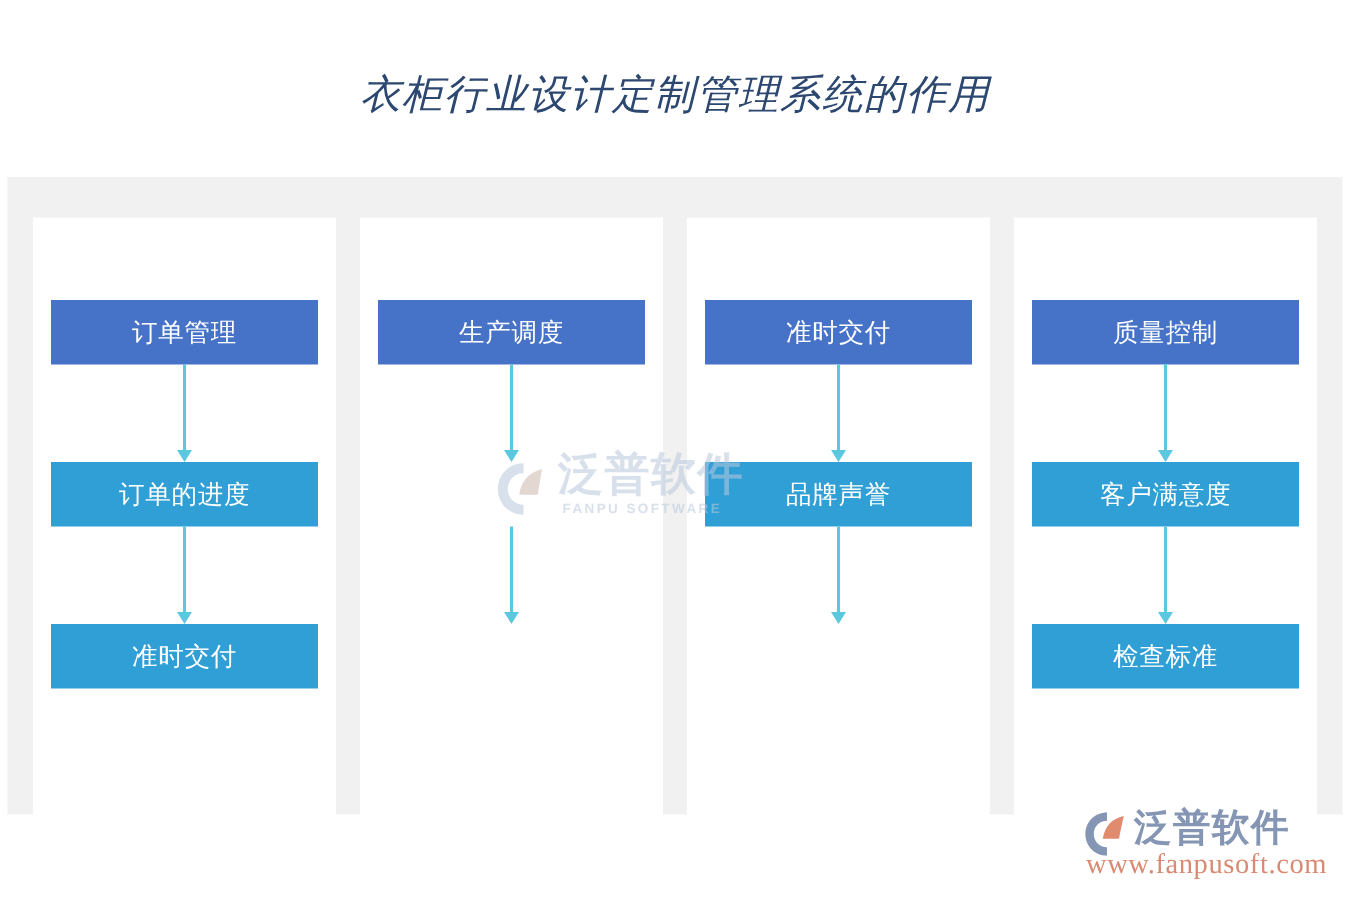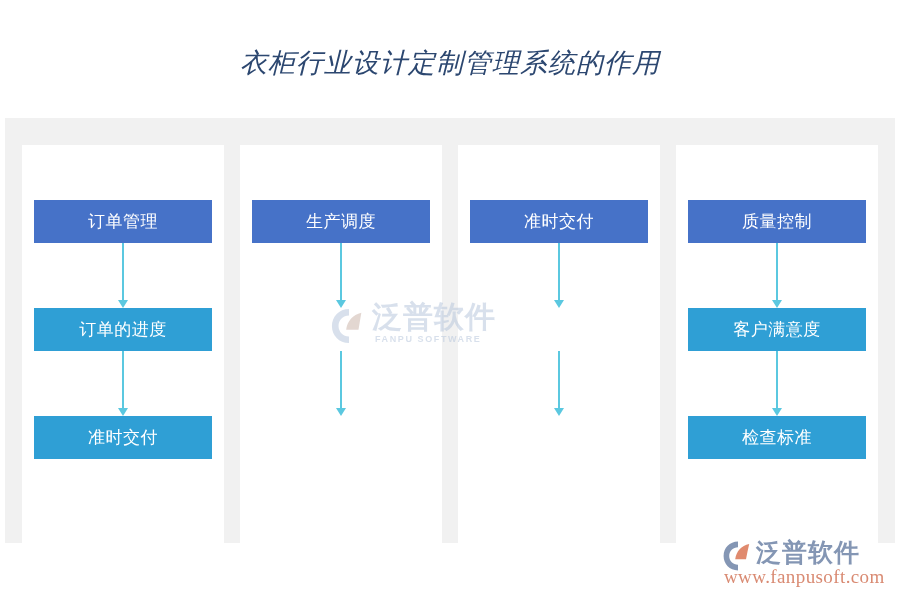--- a/index.html
+++ b/index.html
@@ -227,20 +227,21 @@
         <div class="head"></div>
       </div>
     </div>
 
     <div class="column-card">
       <div class="node node-head">准时交付</div>
       <div class="connector connector-1">
         <div class="stem"></div>
         <div class="head"></div>
       </div>
+      <div class="node node-mid">品牌声誉</div>
       <div class="connector connector-2">
         <div class="stem"></div>
         <div class="head"></div>
       </div>
     </div>
 
     <div class="column-card">
       <div class="node node-head">质量控制</div>
       <div class="connector connector-1">
         <div class="stem"></div>

